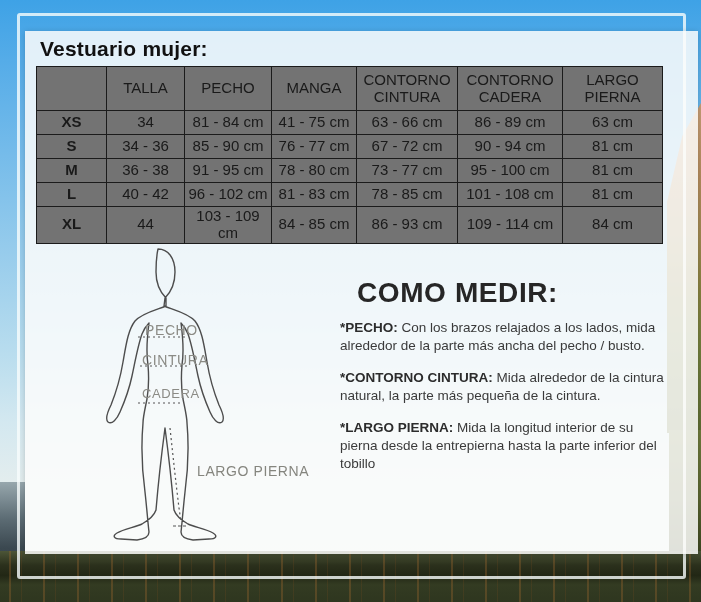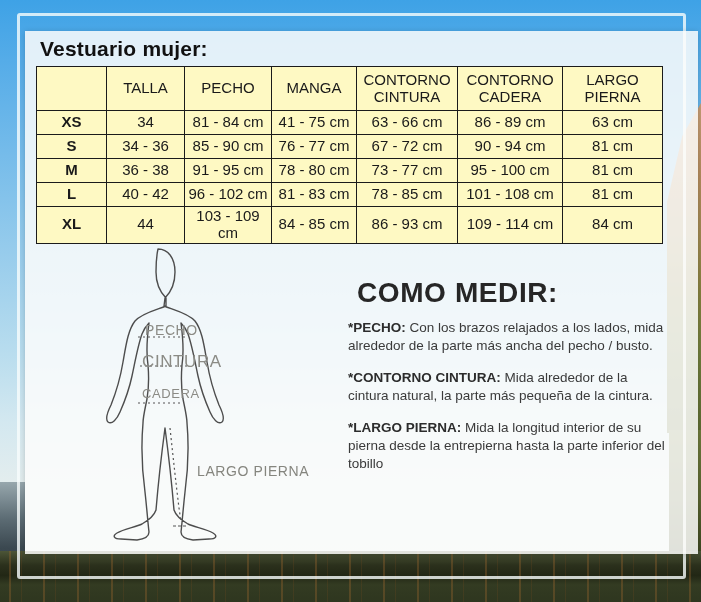--- a/index.html
+++ b/index.html
@@ -59,21 +59,21 @@
   .title {
     position: absolute; left: 15px; top: 6px;
     font-size: 21px; font-weight: 700; color: #111;
     letter-spacing: .2px;
   }
 
   
   table.size-table {
     position: absolute; left: 11px; top: 35px; width: 626px;
     border-collapse: collapse; table-layout: fixed;
-    background: #fef9c3;
+    background: #737373;
   }
   table.size-table th, table.size-table td {
     border: 1.6px solid #1b1b1b;
     text-align: center; vertical-align: middle;
     font-size: 15px; color: #1a1a1a; line-height: 1.12;
     padding: 1px 2px;
   }
   table.size-table thead th { height: 44px; font-weight: 400; }
   table.size-table tbody td, table.size-table tbody th { height: 24px; }
   table.size-table tbody th { font-weight: 600; }
@@ -81,34 +81,34 @@
 
   
   .figure-wrap { position: absolute; left: 63px; top: 215px; width: 160px; height: 302px; }
   .figure-wrap svg { display: block; width: 100%; height: 100%; }
 
   .fig-label {
     position: absolute; color: #8b8b85; letter-spacing: .6px; white-space: nowrap;
     font-family: "Liberation Sans", sans-serif;
   }
   .lbl-pecho   { left: 120px; top: 291px; font-size: 14px; }
-  .lbl-cintura { left: 117px; top: 321px; font-size: 17px; }
+  .lbl-cintura { left: 117px; top: 321px; font-size: 14px; }
   .lbl-cadera  { left: 117px; top: 355px; font-size: 13px; }
   .lbl-largo   { left: 172px; top: 432px; font-size: 14px; color: #85857e; }
 
   
   .measure-heading {
     position: absolute; left: 332px; top: 246px;
     font-size: 28px; font-weight: 600; color: #262626; letter-spacing: .6px;
   }
   .measure-text {
     position: absolute; left: 315px; top: 288px; width: 326px;
     font-size: 13.5px; line-height: 18px; color: #3a3a3a;
   }
-  .measure-text p { margin: 0 0 14px 8px; }
+  .measure-text p { margin: 0 0 14px 0; }
   .measure-text .m-label { font-weight: 700; color: #2c2c2c; }
 </style>
 </head>
 <body>
 
 <div class="stage">
 
   <div class="bg-sky"></div>
   <div class="bg-mountain"></div>
   <div class="bg-side-left-dark"></div>

